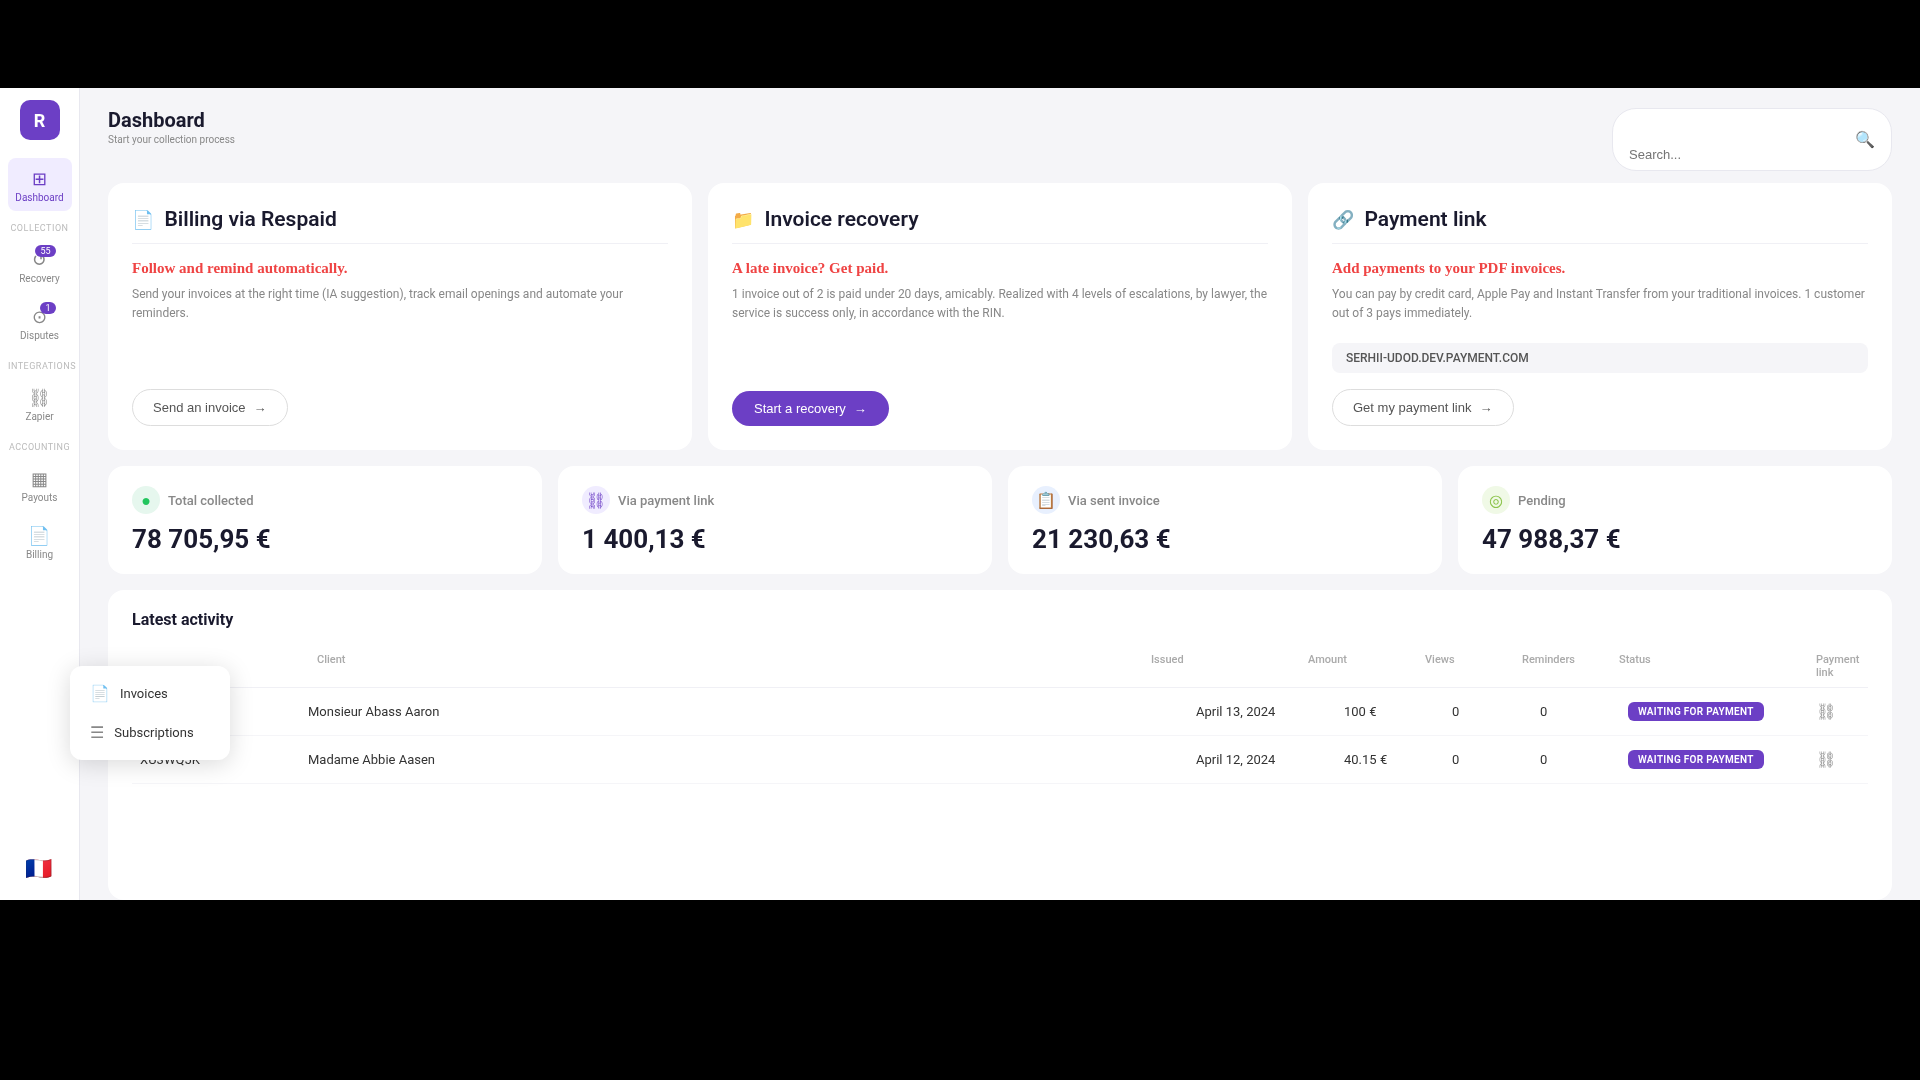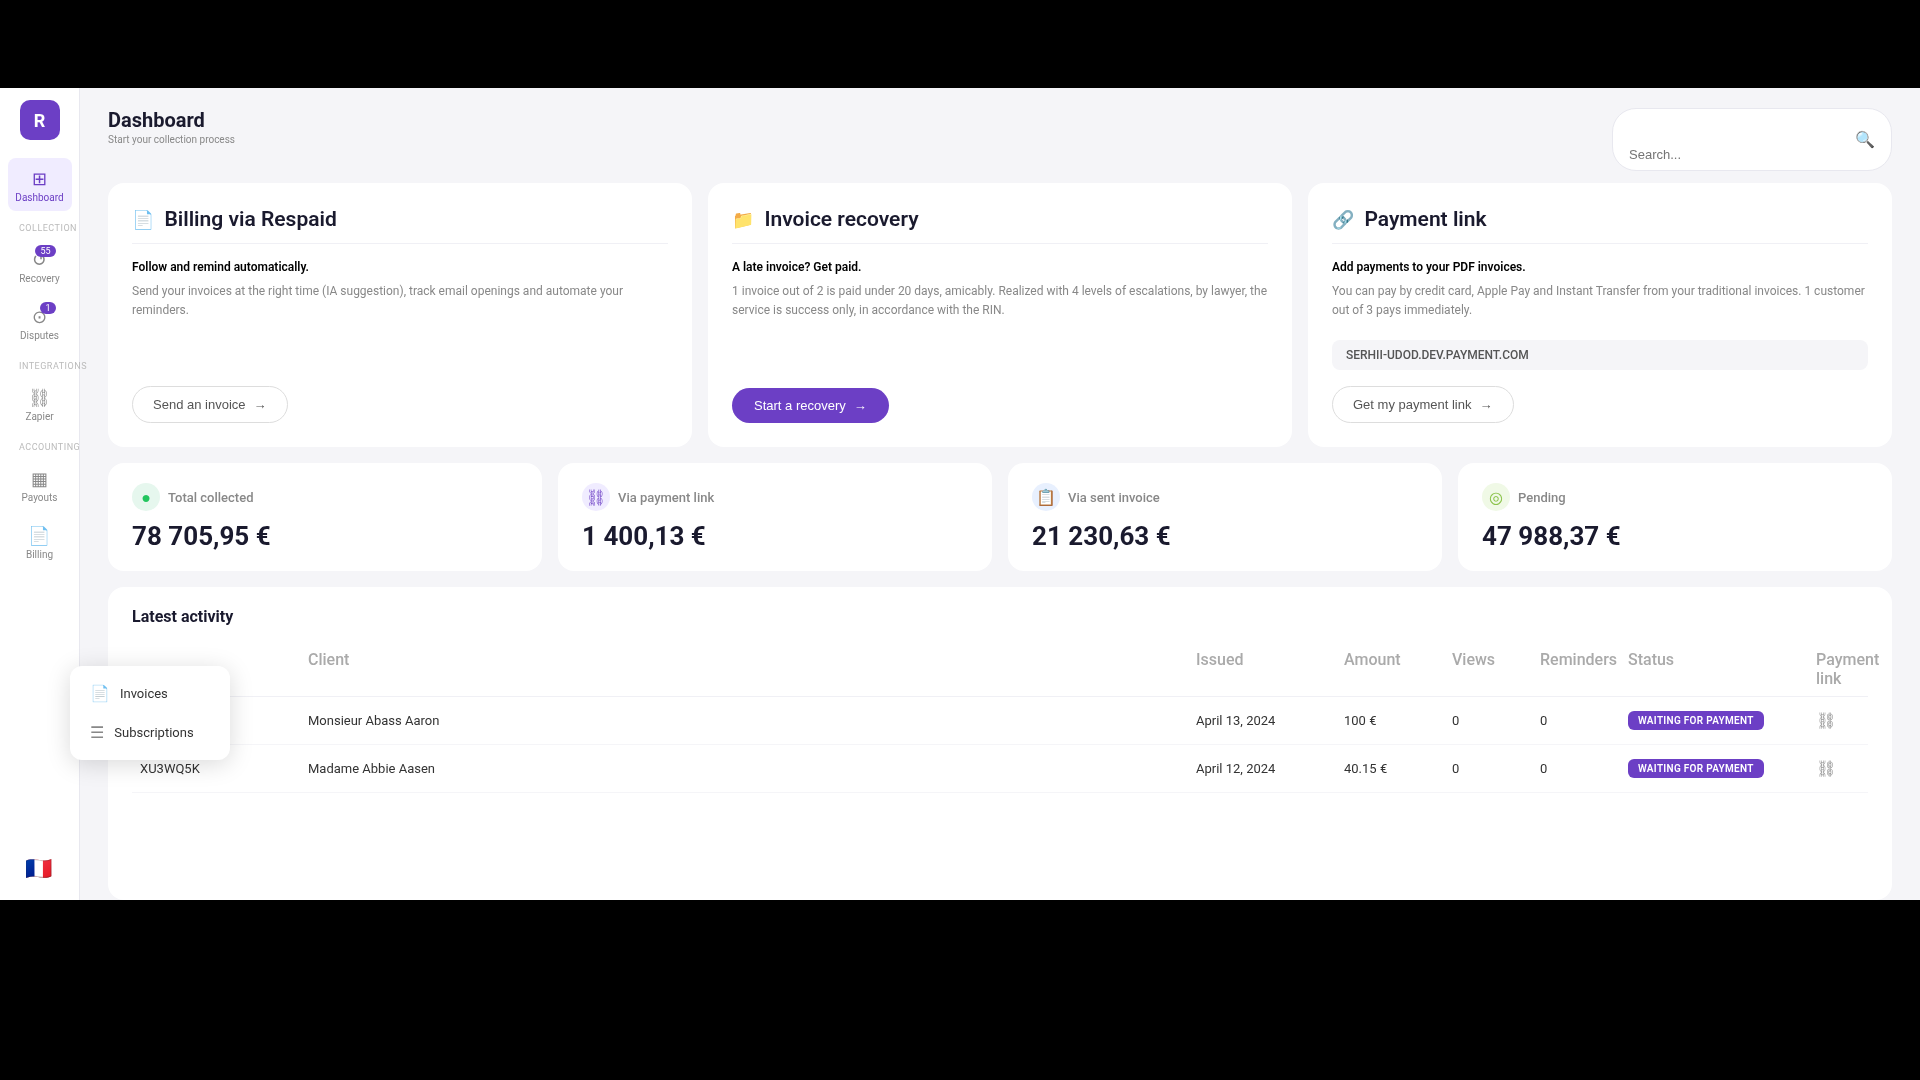--- a/index.html
+++ b/index.html
@@ -75,21 +75,21 @@
       text-align: center;
     }
     .sidebar-nav-item.active .nav-label {
       color: #6c3fc5;
     }
     .sidebar-section-label {
       font-size: 9px;
       color: #bbb;
       text-transform: uppercase;
       letter-spacing: 0.5px;
-      padding: 10px 19px 4px;
+      padding: 10px 8px 4px;
       width: 100%;
       text-align: center;
     }
     .badge {
       background: #6c3fc5;
       color: #fff;
       border-radius: 10px;
       font-size: 9px;
       padding: 1px 5px;
       position: absolute;
@@ -217,24 +217,25 @@
     }
     .card-title {
       font-size: 21px;
       font-weight: 600;
       color: #1a1a2e;
     }
     .card-body {
       flex: 1;
     }
     .card-headline {
-      font-size: 12px;
+      font-size: 15px;
       font-weight: 600;
-      color: #000000;
+      color: #ef4444;
       margin-bottom: 8px;
+      font-family: Liberation Serif, serif;
     }
     .card-desc {
       font-size: 12px;
       color: #888;
       line-height: 1.6;
     }
     .card-footer {
       margin-top: 20px;
     }
     .btn-outline {
@@ -327,25 +328,25 @@
     }
     .activity-title {
       font-size: 16px;
       font-weight: 700;
       color: #1a1a2e;
       margin-bottom: 16px;
     }
     .table-header {
       display: grid;
       grid-template-columns: 160px 1fr 140px 100px 80px 80px 180px 60px;
-      gap: 8px;
+      gap: 17px;
       padding: 8px 0;
       border-bottom: 1px solid #f0f0f5;
       color: #aaa;
-      font-size: 16px;
+      font-size: 11px;
       font-weight: 500;
     }
     .table-header > div {
       padding: 0 8px;
     }
     .table-row {
       display: grid;
       grid-template-columns: 160px 1fr 140px 100px 80px 80px 180px 60px;
       gap: 8px;
       padding: 14px 0;

